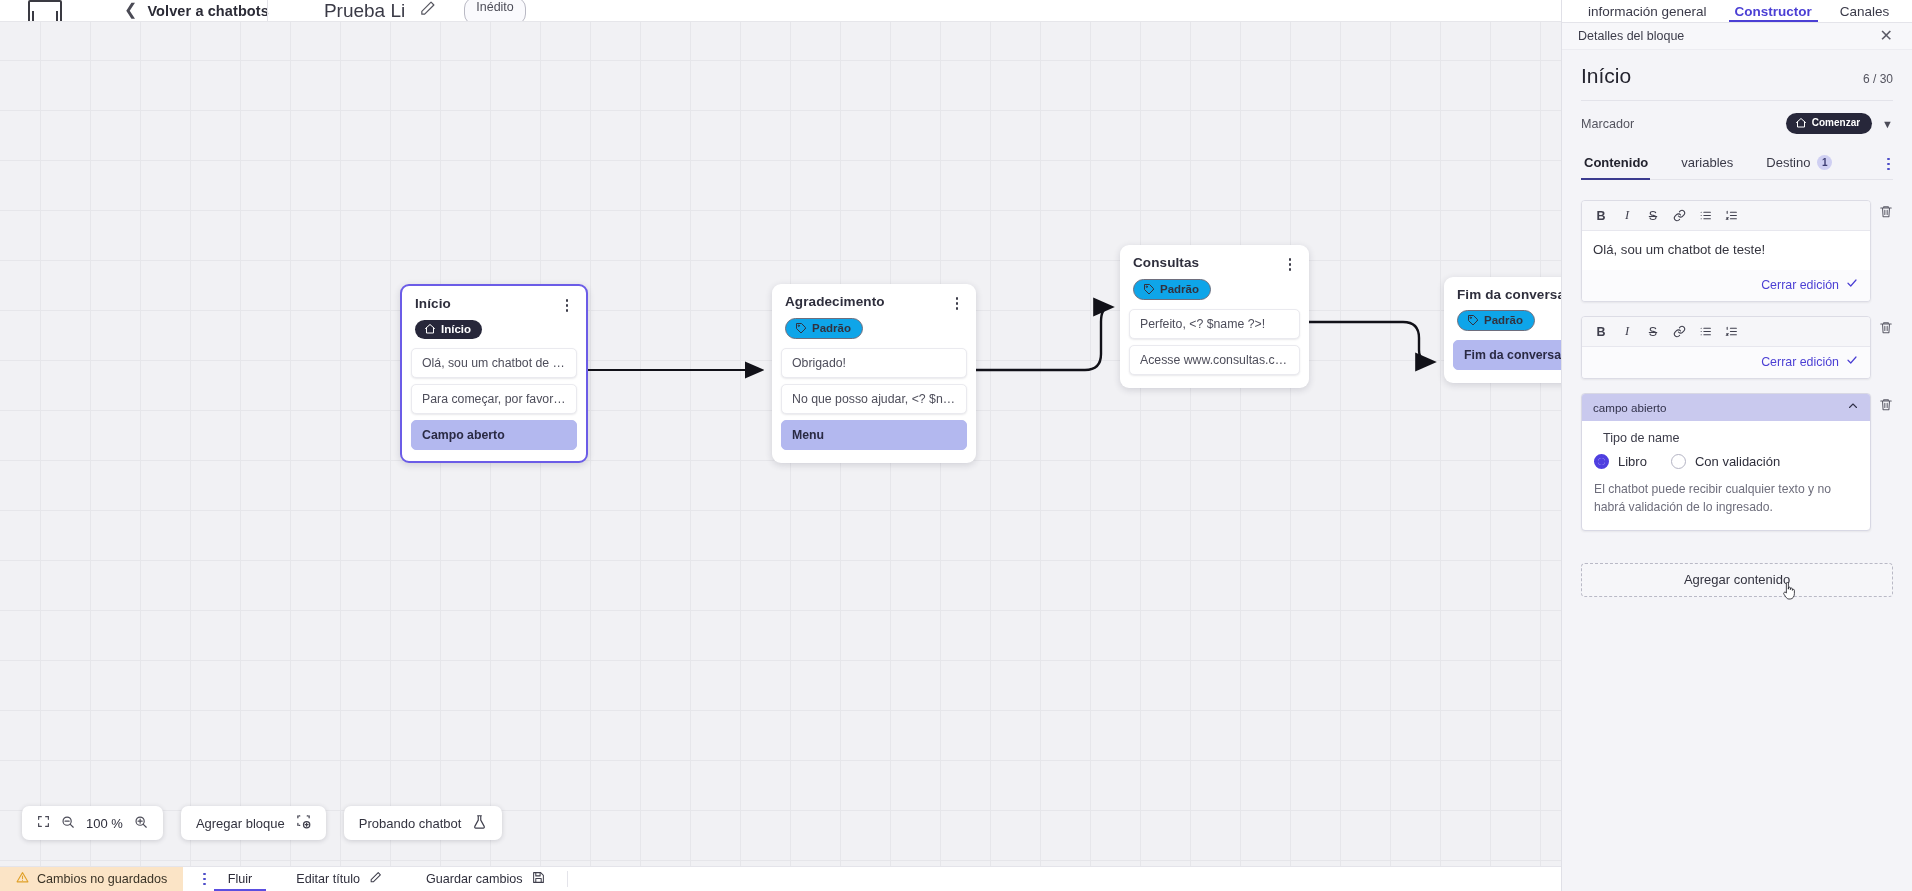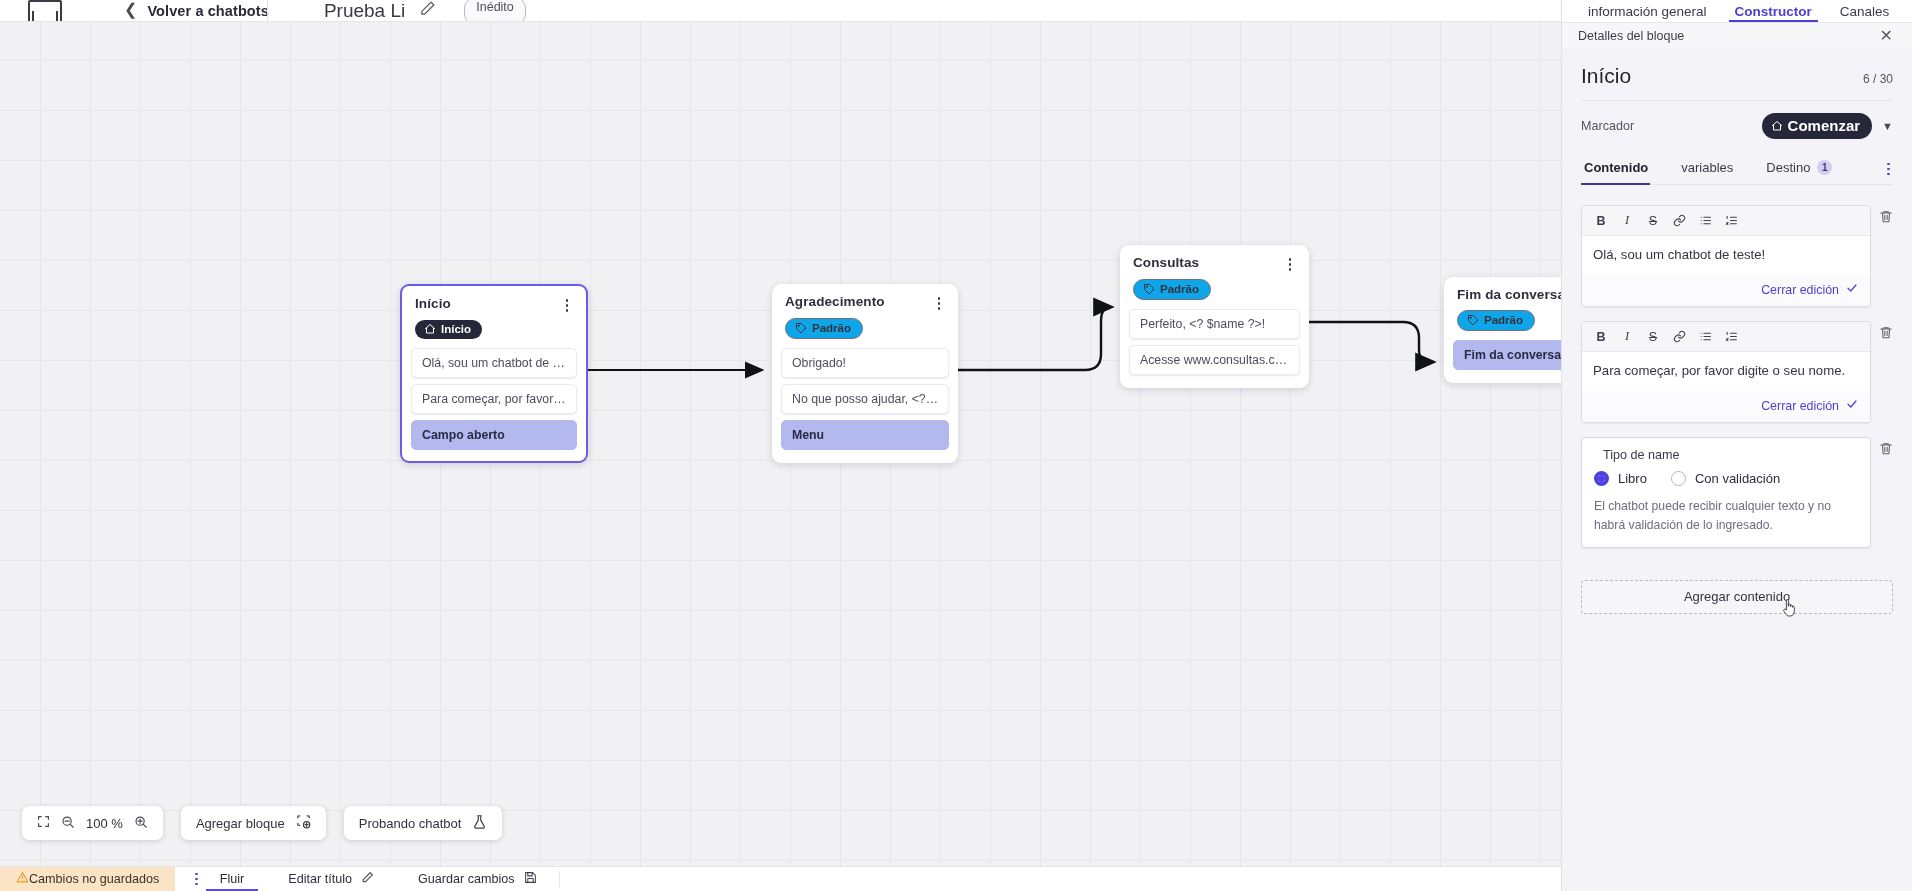--- a/index.html
+++ b/index.html
@@ -115,21 +115,21 @@
   .fb .zm { color: #4c4c58; font-size: 14px; }
   .fb .zoomval { font-size: 13px; color: #2d2d3a; }
 
   
   .statusbar {
     position: absolute; left: 0; bottom: 0; width: 1561px; height: 25px;
     background: #ffffff; border-top: 1px solid #e4e4ea;
     display: flex; align-items: stretch; font-size: 12.6px; color: #2f2f3c;
   }
   .unsaved {
-    background: #fbe4c6; display: flex; align-items: center; gap: 0;
+    background: #fbe4c6; display: flex; align-items: center; gap: 8px;
     padding: 0 16px; color: #3a3326; font-weight: 400;
   }
   .sb-dots { display: flex; align-items: center; padding: 0 0 0 20px; }
   .sb-item {
     display: flex; align-items: center; gap: 9px; padding: 0 22px;
     cursor: pointer; position: relative;
   }
   .sb-item.active { color: #2b2b38; font-weight: 400; }
   .sb-item.active::after {
     content: ""; position: absolute; left: 8px; right: 8px; bottom: 0;
@@ -172,23 +172,23 @@
   .blk-title { font-size: 21px; color: #24242f; font-weight: 400; }
   .blk-count { font-size: 12px; color: #53535f; }
 
   .marker-row {
     display: flex; align-items: center; justify-content: space-between;
     padding: 12px 0 10px 0;
   }
   .marker-lbl { font-size: 12.6px; color: #54545f; }
   .marker-right { display: flex; align-items: center; gap: 10px; }
   .pill-start {
-    background: #27273a; color: #fff; border-radius: 13px; font-size: 15px;
+    background: #27273a; color: #fff; border-radius: 13px; font-size: 10px;
     font-weight: 700; padding: 4px 12px 5px 9px; display: inline-flex;
-    align-items: center; gap: 5px; cursor: pointer;
+    align-items: flex-start; gap: 5px; cursor: pointer;
   }
   .chev-d { color: #4b4b58; font-size: 11px; cursor: pointer; }
 
   .subtabs {
     display: flex; align-items: center; gap: 0; border-bottom: 1px solid #e3e3ea;
     padding-top: 5px; position: relative;
   }
   .stab {
     font-size: 13px; color: #3a3a48; padding: 6px 16px 9px 3px; margin-right: 14px;
     cursor: pointer; position: relative; display: flex; align-items: center; gap: 7px;
@@ -318,21 +318,21 @@
         </svg>
       <span>Início</span>
     </span>
     <div class="node-body">
       <div class="node-row">Olá, sou um chatbot de teste!</div>
       <div class="node-row">Para começar, por favor digite o ...</div>
       <div class="node-row accent">Campo aberto</div>
     </div>
   </div>
 
-  <div class="node" style="left:772px; top:262px; width:186px;">
+  <div class="node" style="left:772px; top:262px; width:204px;">
     <div class="node-head">
       <span class="node-title">Agradecimento</span>
       <span class="dots-v">
           <i></i>
           <i></i>
           <i></i>
         </span>
     </div>
     <span class="tag default">
       <svg class="icon-tag" viewBox="0 0 24 24" fill="none" stroke="#32323f" stroke-width="2" stroke-linecap="round" stroke-linejoin="round">
@@ -576,39 +576,46 @@
             <svg width="13" height="13" viewBox="0 0 24 24" fill="none" stroke="#3f3f4d" stroke-width="2" stroke-linecap="round">
                 <path d="M9 6h12M9 12h12M9 18h12M4 6h.01M4 12h.01M4 18h.01"></path>
               </svg>
           </span>
           <span class="etool">
             <svg width="13" height="13" viewBox="0 0 24 24" fill="none" stroke="#3f3f4d" stroke-width="2" stroke-linecap="round">
                 <path d="M10 6h11M10 12h11M10 18h11M4 4v4M3 16h2.5L3 19h2.5"></path>
               </svg>
           </span>
         </div>
-        <div class="etext">Para começar, por favor digite o seu nome.</div>
         <div class="efoot">
           <span>Cerrar edición</span>
           <span>
             <svg width="12" height="12" viewBox="0 0 24 24" fill="none" stroke="#4b3fd4" stroke-width="2.4" stroke-linecap="round" stroke-linejoin="round">
                 <path d="M4 12.5L9.5 18 20 6"></path>
               </svg>
           </span>
         </div>
       </div>
       <span class="trash">
         <svg width="14" height="15" viewBox="0 0 24 24" fill="none" stroke="#5b5b67" stroke-width="1.8" stroke-linecap="round" stroke-linejoin="round">
           <path d="M3 6h18M8 6V4h8v2M6 6l1 15h10l1-15M10 10v7M14 10v7"></path>
           </svg>
       </span>
     </div>
 
     <div class="card-wrap" style="margin-top:14px;">
       <div class="field-card">
+        <div class="fc-head">
+          <span>campo abierto</span>
+          <span>
+            <svg width="12" height="12" viewBox="0 0 24 24" fill="none" stroke="#31314a" stroke-width="2.2" stroke-linecap="round" stroke-linejoin="round">
+                <path d="M5 15l7-7 7 7"></path>
+              </svg>
+          </span>
+        </div>
         <div class="fc-body">
           <div class="fc-lbl">Tipo de name</div>
           <div class="radios">
             <label class="radio">
               <span class="rdot on"></span>
               <span class="rlbl">Libro</span>
             </label>
             <label class="radio">
               <span class="rdot"></span>
               <span class="rlbl">Con validación</span>

